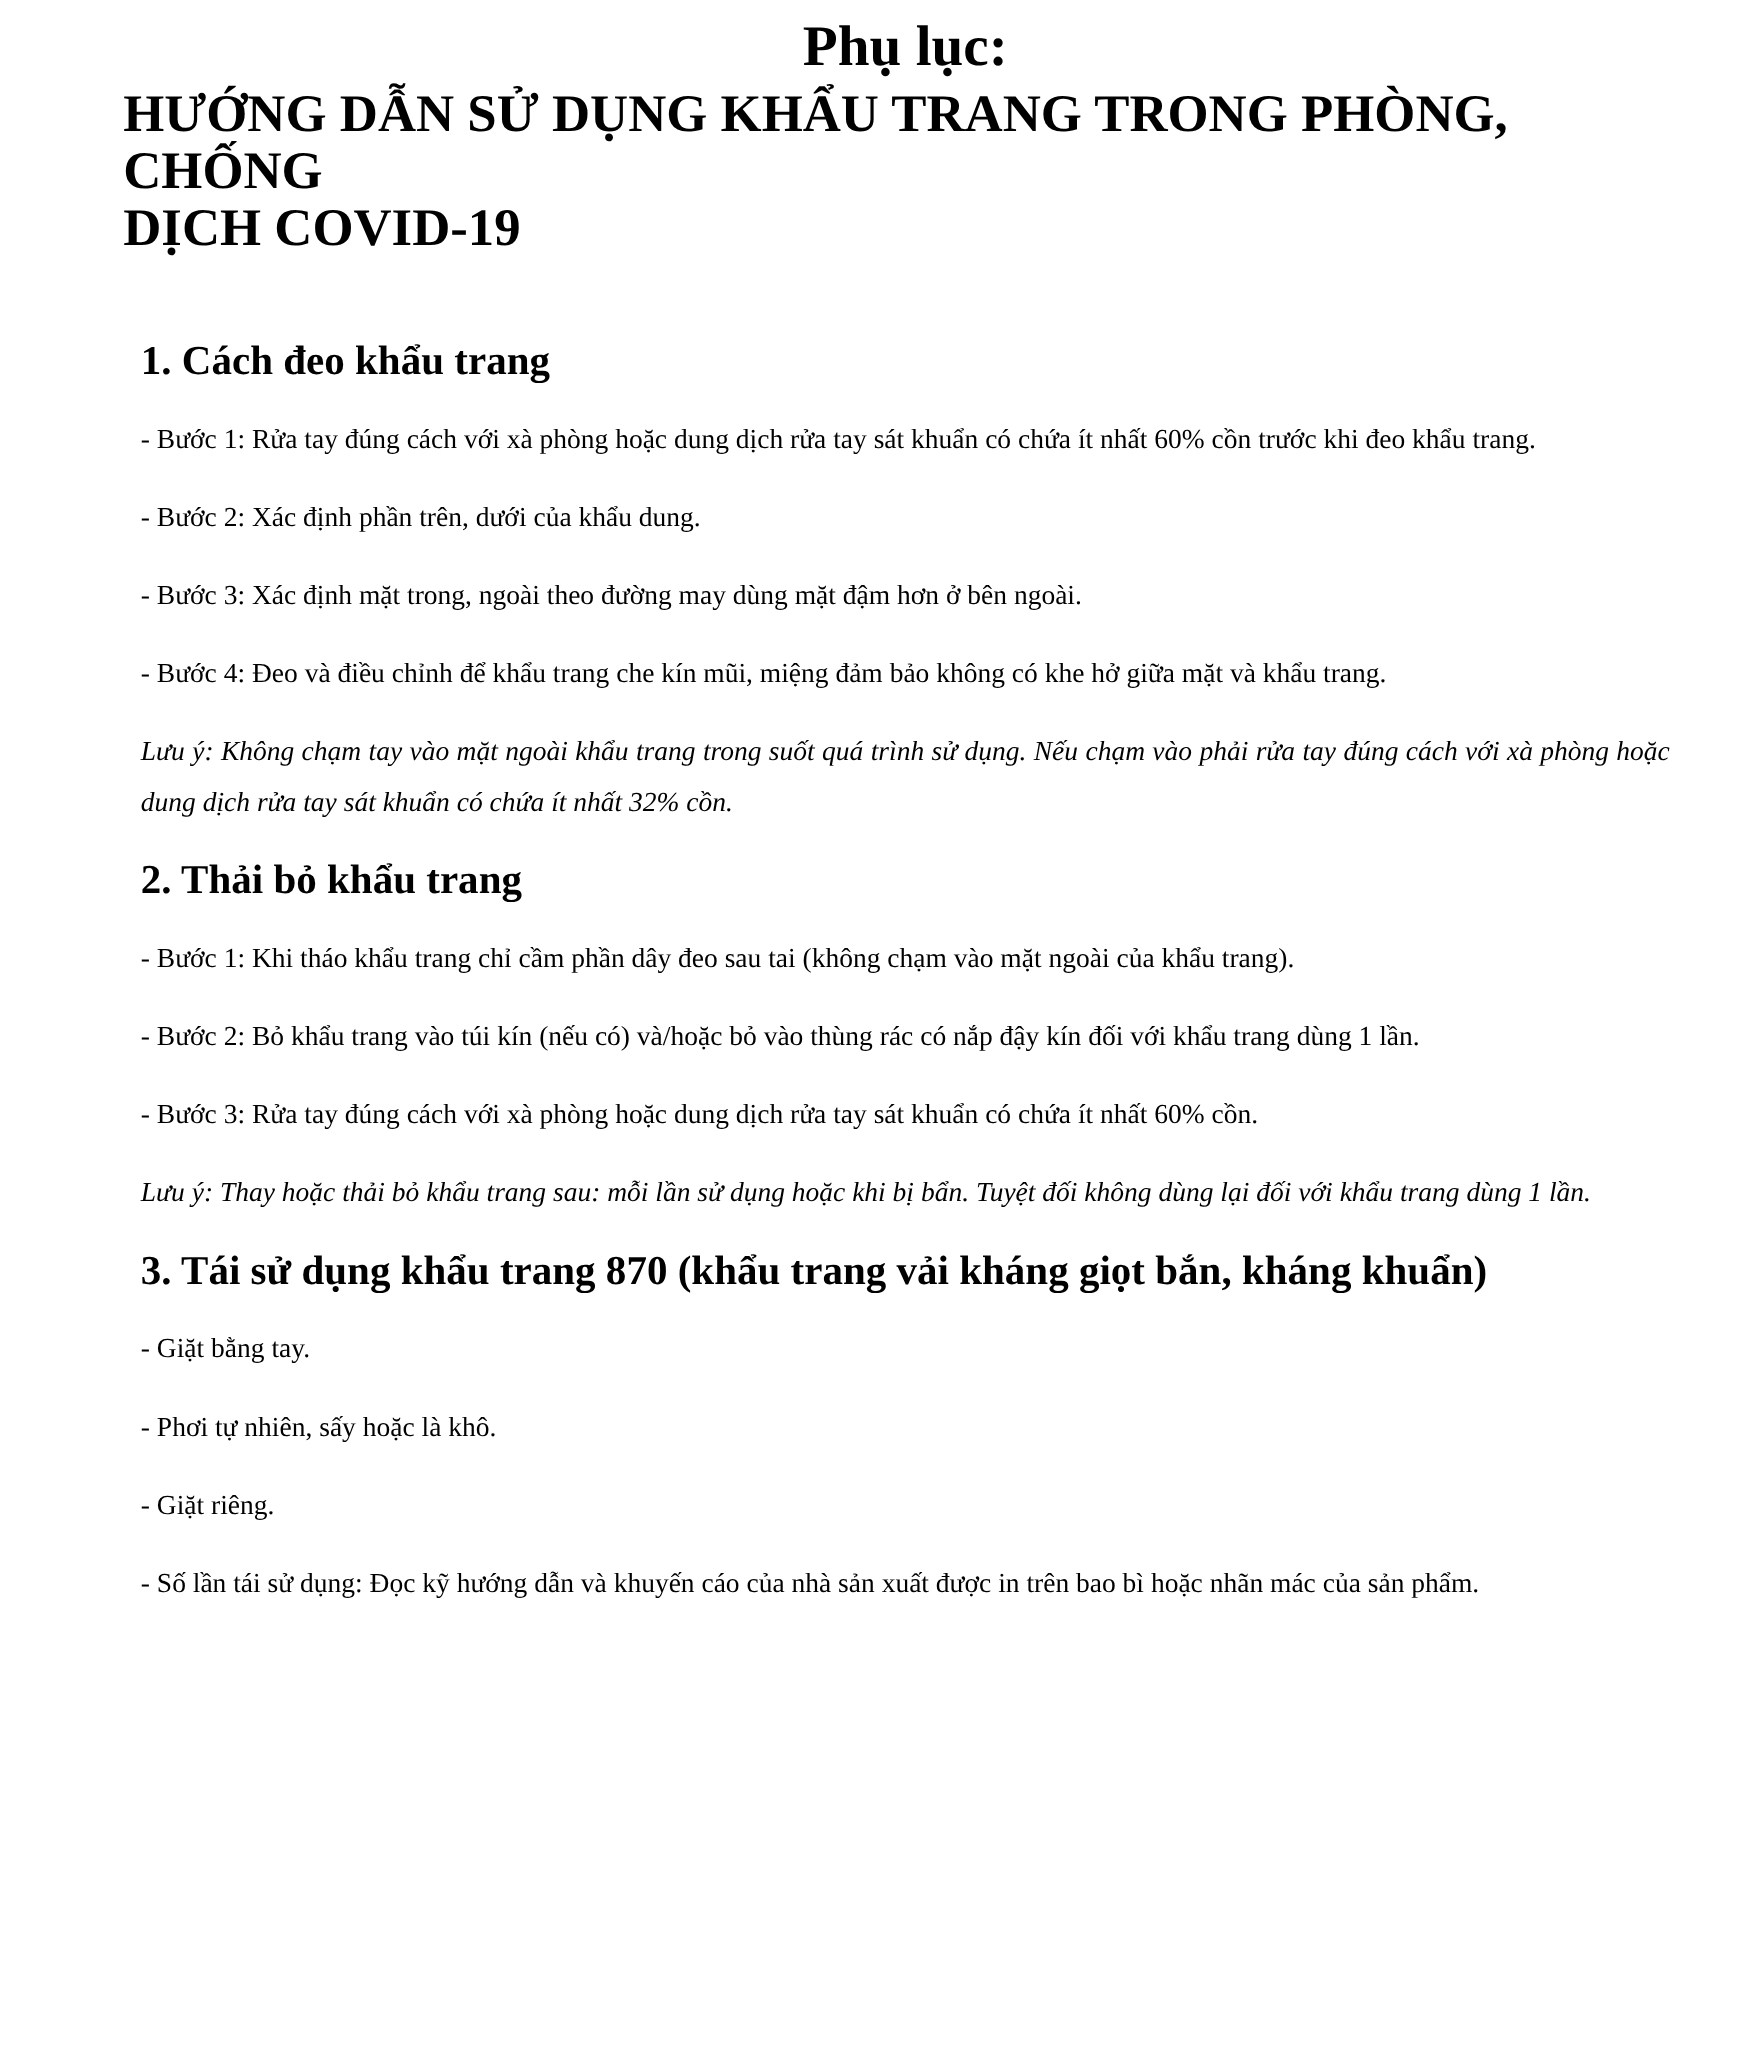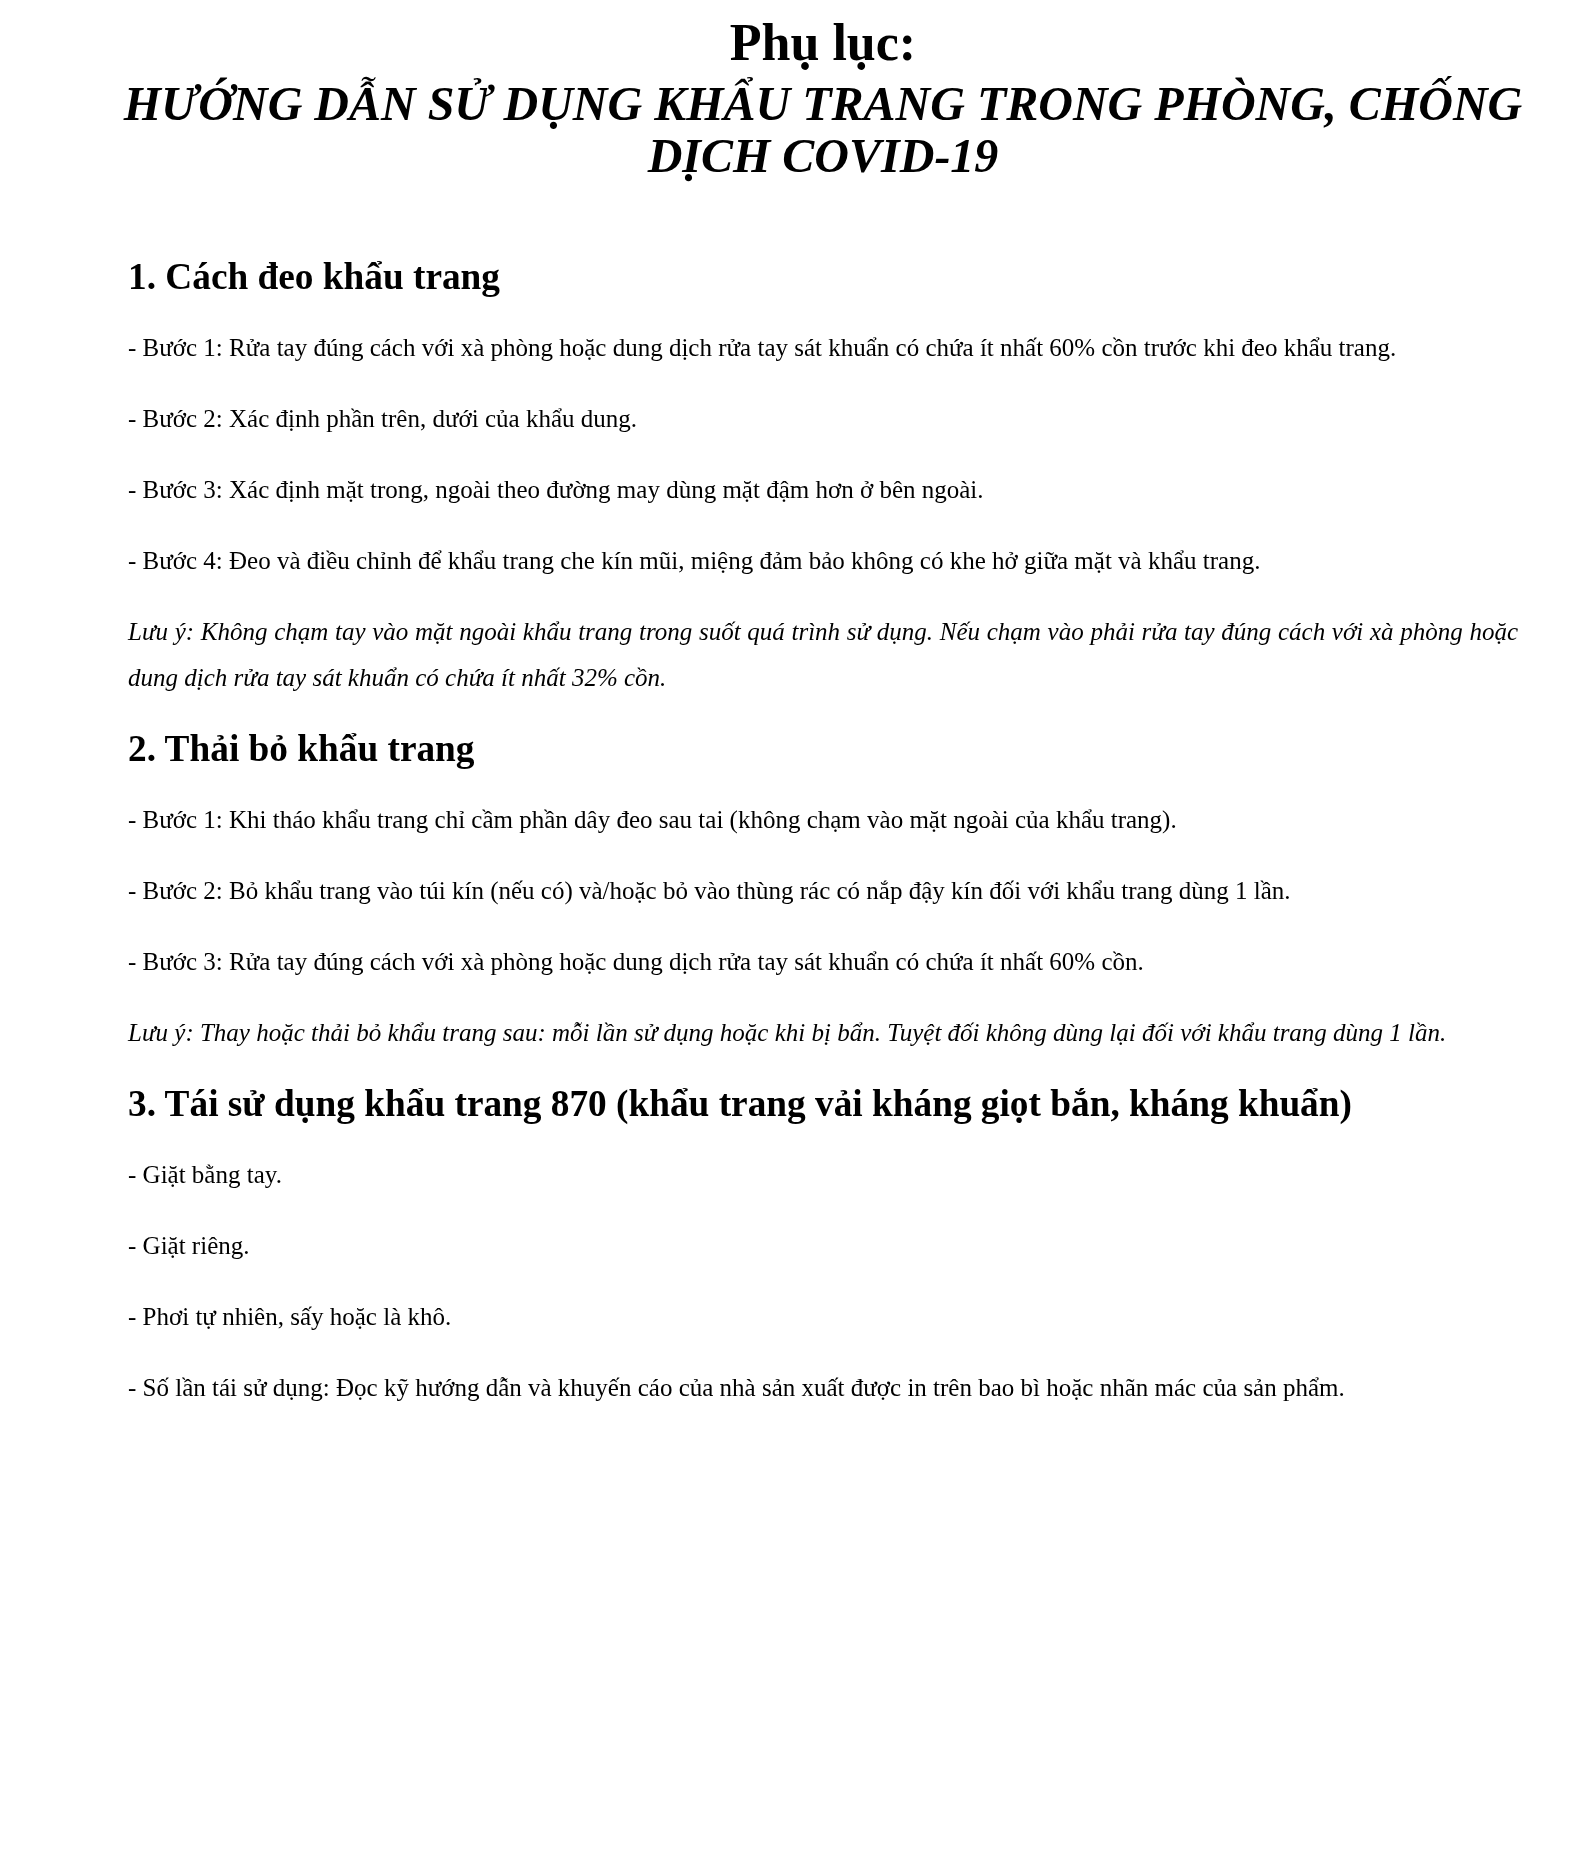--- a/index.html
+++ b/index.html
@@ -19,23 +19,22 @@
     font-size: 52px;
     line-height: 58px;
     font-weight: bold;
     text-align: center;
     margin: 0;
   }
   .main-title {
     font-size: 48px;
     line-height: 52px;
     font-weight: bold;
-    text-align: center;
+    text-align: left;
     margin: 6px 0 72px 0;
-    font-style: italic;
   }
   .title-line { display: block; }
   .section { margin: 16px; }
   .section-heading {
     font-size: 37.3px;
     line-height: 46px;
     font-weight: bold;
     margin: 0 0 25px 0;
     text-align: left;
   }
@@ -72,18 +71,18 @@
     <h2 class="section-heading">2. Thải bỏ khẩu trang</h2>
     <p class="para">- Bước 1: Khi tháo khẩu trang chỉ cầm phần dây đeo sau tai (không chạm vào mặt ngoài của khẩu trang).</p>
     <p class="para">- Bước 2: Bỏ khẩu trang vào túi kín (nếu có) và/hoặc bỏ vào thùng rác có nắp đậy kín đối với khẩu trang dùng 1 lần.</p>
     <p class="para">- Bước 3: Rửa tay đúng cách với xà phòng hoặc dung dịch rửa tay sát khuẩn có chứa ít nhất 60% cồn.</p>
     <p class="para note">Lưu ý: Thay hoặc thải bỏ khẩu trang sau: mỗi lần sử dụng hoặc khi bị bẩn. Tuyệt đối không dùng lại đối với khẩu trang dùng 1 lần.</p>
   </section>
 
   <section class="section">
     <h2 class="section-heading">3. Tái sử dụng khẩu trang 870 (khẩu trang vải kháng giọt bắn, kháng khuẩn)</h2>
     <p class="para">- Giặt bằng tay.</p>
+    <p class="para">- Phơi tự nhiên, sấy hoặc là khô.</p>
     <p class="para">- Giặt riêng.</p>
-    <p class="para">- Phơi tự nhiên, sấy hoặc là khô.</p>
     <p class="para">- Số lần tái sử dụng: Đọc kỹ hướng dẫn và khuyến cáo của nhà sản xuất được in trên bao bì hoặc nhãn mác của sản phẩm.</p>
   </section>
 
 </div>
 
 </body></html>

